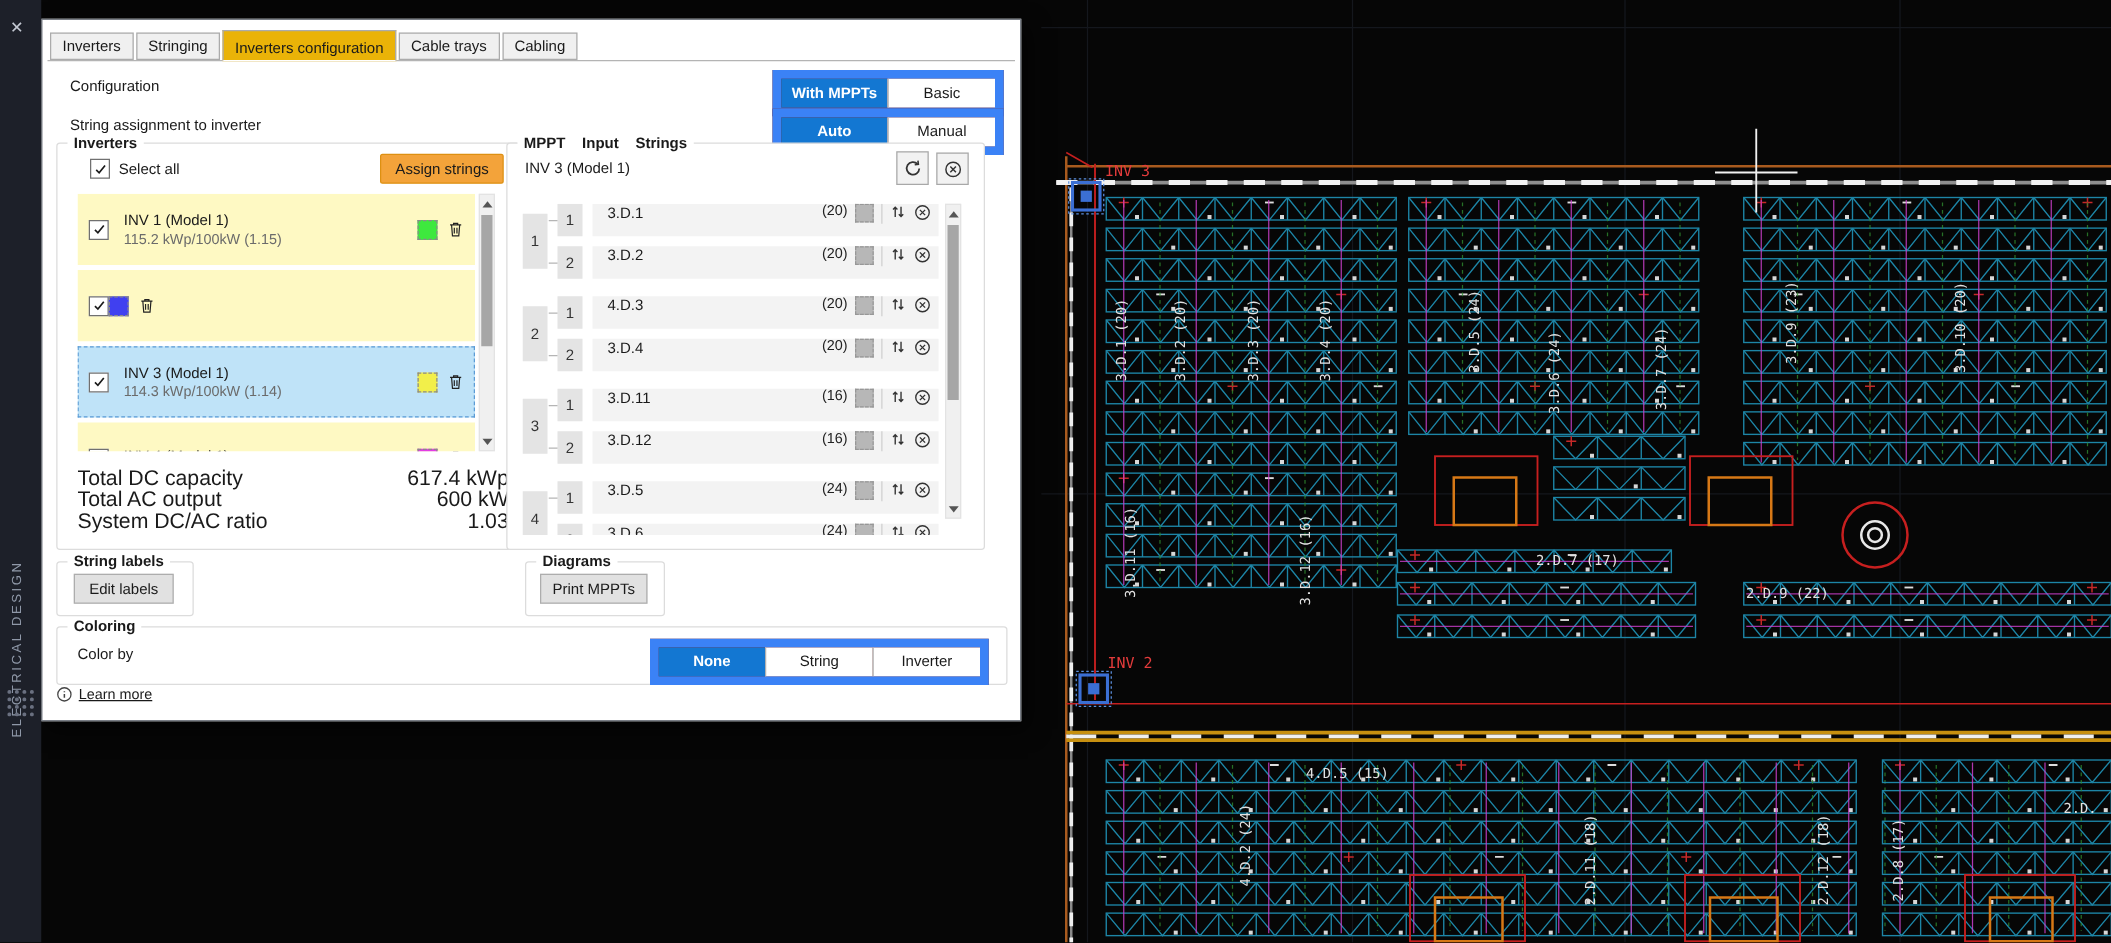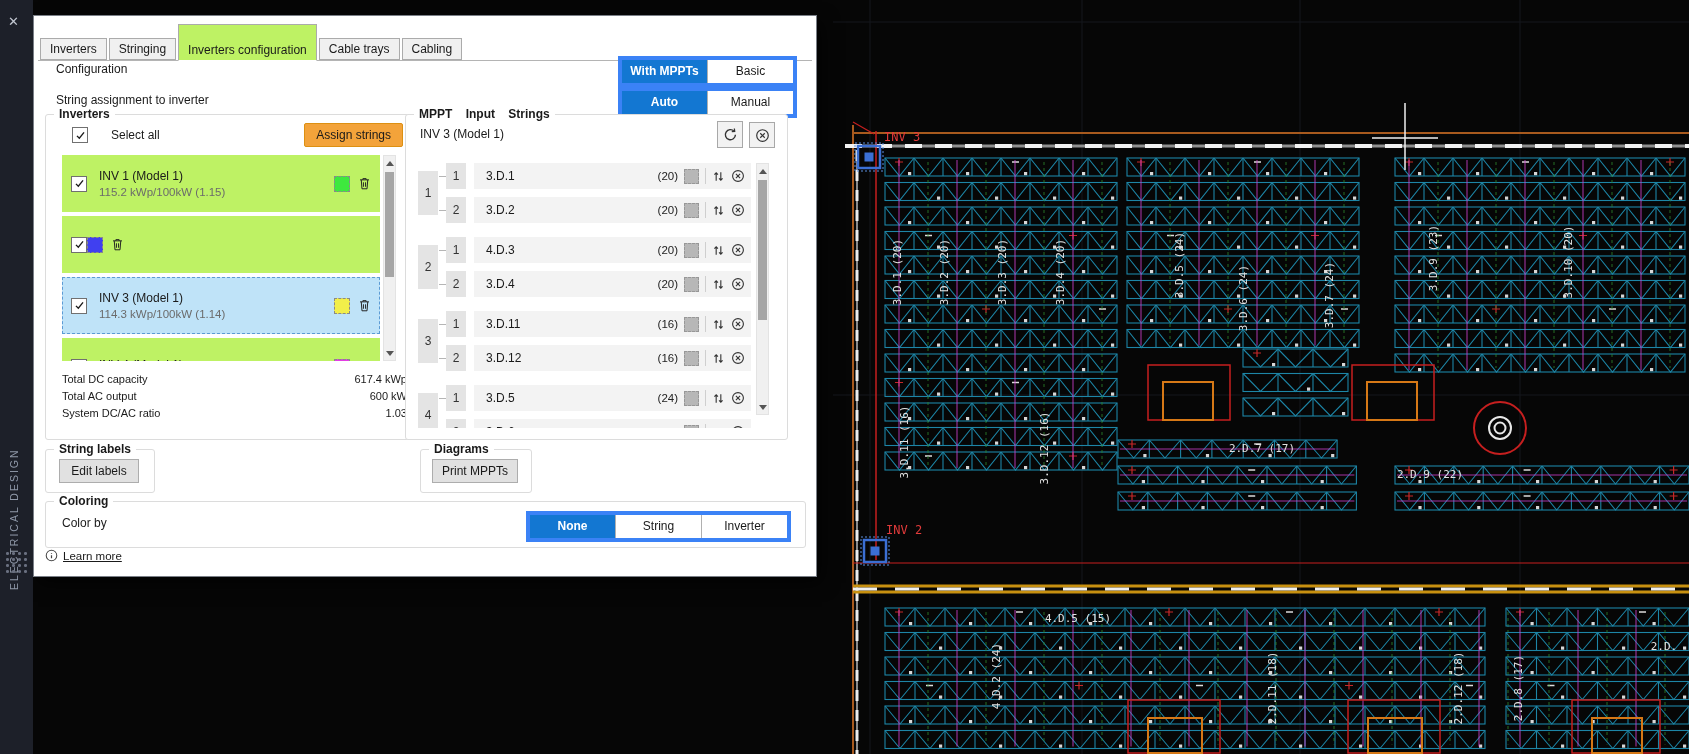--- a/index.html
+++ b/index.html
@@ -13,67 +13,67 @@
   #close-x{position:absolute;left:8px;top:14px;font-size:13px;color:#c3c8d2;cursor:pointer}
   #side-title{position:absolute;left:8px;top:440px;height:150px;color:#8f98a8;font-size:10.5px;
       letter-spacing:2px;writing-mode:vertical-rl;transform:rotate(180deg);white-space:nowrap}
   #grip{position:absolute;left:6px;top:552px;display:grid;grid-template-columns:repeat(4,6px);grid-auto-rows:6px}
   #grip i{width:2.5px;height:2.5px;background:#6a7080;border-radius:50%}
   
   #dialog{position:absolute;left:33px;top:15px;width:782px;height:560px;background:#fff;z-index:4;
       border:1px solid #7a7f87;box-shadow:5px 6px 16px rgba(0,0,0,.65);font-size:12px;color:#1a1a1a}
   .tabs{position:absolute;left:4px;top:8px;right:4px;display:flex;align-items:flex-end;border-bottom:1px solid #b4b4b4;padding-left:2px}
   .tab{font-size:12px;padding:3px 9px 3px;background:#f0f0f0;border:1px solid #ababab;margin-right:2px;white-space:nowrap;cursor:pointer}
-  .tab.active{background:#bef264;border-bottom:1px solid #fff;padding-top:18px;margin-bottom:-1px}
+  .tab.active{background:#eab308;border-bottom:1px solid #fff;padding-top:6px;margin-bottom:-1px}
   .rowlabel{position:absolute;left:22px;font-size:12px}
-  .seg{position:absolute;display:flex;height:23px;border:4px solid #3b82f6;background:#7f1d1d}
+  .seg{position:absolute;display:flex;height:23px;border:7px solid #3b82f6;background:#7f1d1d}
   .seg div{width:85px;text-align:center;line-height:23px;font-size:12px;background:#fff;border-left:1px solid #b0b0b0;cursor:pointer}
   .seg div:first-child{border-left:none}
   .seg div.on{background:#1377d2;color:#fff;font-weight:bold}
   .fieldset{position:absolute;border:1px solid #dcdcdc;border-radius:3px;background:#fff}
   .legend{position:absolute;top:-8px;left:8px;background:#fff;padding:0 5px;font-weight:bold;font-size:12px;white-space:nowrap}
   
   .cb{width:14px;height:14px;background:#fff;border:1px solid #707070;display:inline-flex;
       align-items:center;justify-content:center;flex:none;cursor:pointer}
   
-  #selall{position:absolute;left:26px;top:12px;display:flex;align-items:center;gap:23px}
+  #selall{position:absolute;left:26px;top:12px;display:flex;align-items:center;gap:7px}
   #assignbtn{position:absolute;right:12px;top:8px;height:24px;padding:0 11px;background:#f3a33a;
       border:1px solid #dd9012;font-size:12px;color:#1a1a1a;border-radius:2px;cursor:pointer}
   #invlist{position:absolute;left:16px;top:40px;width:318px;height:206px;overflow:hidden}
-  .invitem{height:57px;margin-bottom:4px;background:#bef264;display:flex;align-items:center;
+  .invitem{height:57px;margin-bottom:4px;background:#fef9c3;display:flex;align-items:center;
       padding:0 9px;box-sizing:border-box;cursor:pointer}
   .invitem.sel{background:#bfe3f8;outline:1px dashed #5b9bd5;outline-offset:-1px}
   .invtxt{flex:1;margin-left:12px;min-width:0}
   .invname{font-size:12px;color:#1a1a1a}
   .invsub{font-size:11.5px;color:#6b6b6b;margin-top:3px}
   .swatch{width:16px;height:16px;border:1px dashed #8a8a8a;flex:none;margin-right:8px;box-sizing:border-box}
   .icon-btn{flex:none;display:inline-flex;cursor:pointer}
   
   .sb{position:absolute;width:13px;background:#f0f0f0;border:1px solid #e3e3e3;box-sizing:border-box}
   .sb .ar{position:absolute;left:0;right:0;height:13px;display:flex;align-items:center;justify-content:center;cursor:pointer}
   .tri-up{width:0;height:0;border:4px solid transparent;border-bottom:5px solid #555;margin-top:-3px}
   .tri-dn{width:0;height:0;border:4px solid transparent;border-top:5px solid #555;margin-bottom:-3px}
   .thumb{position:absolute;left:1px;right:1px;background:#a6a6a6;cursor:pointer}
   
-  .trow{position:absolute;left:16px;right:8px;display:flex;justify-content:space-between;font-size:11px}
+  .trow{position:absolute;left:16px;right:8px;display:flex;justify-content:space-between;font-size:17px}
   .trow b{font-weight:normal}
   
   #mpptinv{position:absolute;left:14px;top:12px;font-size:12px}
   .mini{position:absolute;width:24px;height:25px;border:1px solid #a8a8a8;background:#f2f2f2;
       display:flex;align-items:center;justify-content:center;cursor:pointer}
   #mtable{position:absolute;left:12px;top:48px;width:333px;height:265px;overflow:hidden}
   .mg{display:flex;align-items:stretch;margin-bottom:14px}
   .mcell{width:20px;background:#e4e4e4;display:flex;align-items:center;justify-content:center;
       font-size:12px;color:#333;margin:8px 0}
   .pair{flex:1;display:flex;flex-direction:column;gap:8px;margin-left:8px}
   .mrow{height:26px;display:flex;align-items:center}
   .icell{width:20px;height:26px;background:#e4e4e4;display:flex;align-items:center;justify-content:center;
       font-size:12px;color:#333;position:relative}
   .icell::before{content:'';position:absolute;left:-7px;top:50%;width:7px;height:1px;background:#b5b5b5}
-  .sbar{flex:1;margin-left:8px;height:26px;background:#f3f3f3;display:flex;align-items:center;
+  .sbar{flex:1;margin-left:8px;height:26px;background:#f3f3f3;display:flex;align-items:flex-start;
       padding:0 6px 0 12px;gap:6px}
   .sname{font-size:12px;flex:1}
   .scount{font-size:11.5px;color:#222}
   .swx{width:15px;height:15px;background:#b7b7b7;border:1px dashed #979797;box-sizing:border-box;flex:none}
   .vsep{width:1px;height:16px;background:#cfcfcf;flex:none}
   
   .gbtn{position:absolute;height:24px;background:#e1e1e1;border:1px solid #adadad;font-size:12px;
       color:#1a1a1a;cursor:pointer;display:flex;align-items:center;justify-content:center}
   #usage-row{position:absolute;left:12px;top:12px;display:flex;align-items:center;gap:5px;font-size:12px;white-space:nowrap}
   .green{color:#3fa14a}

